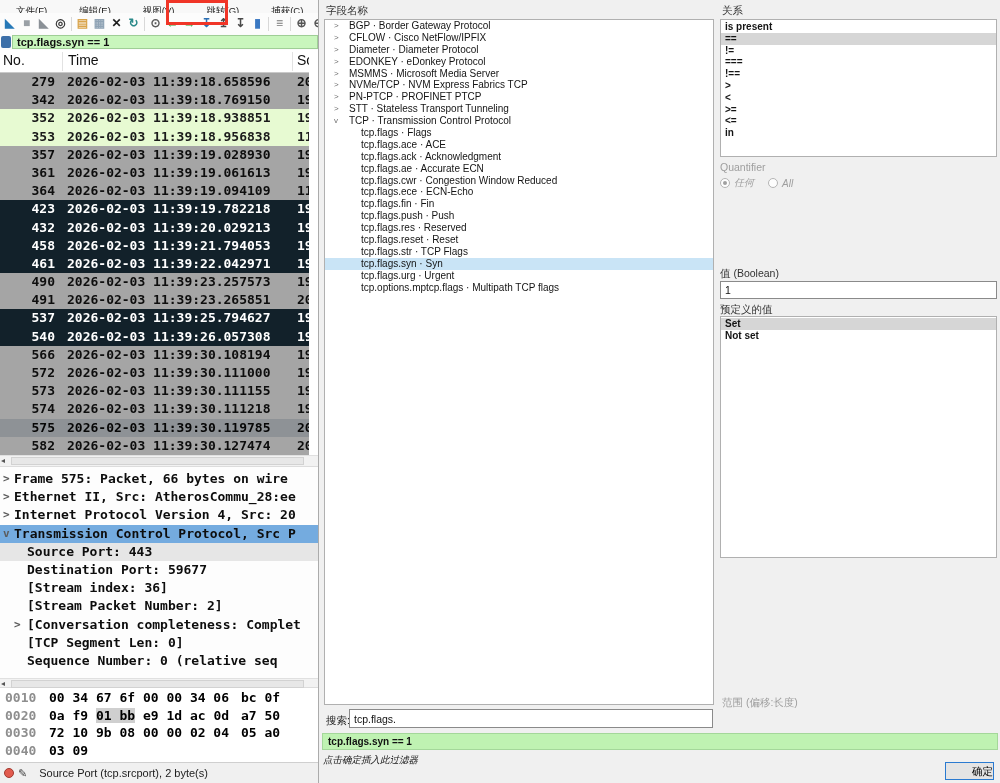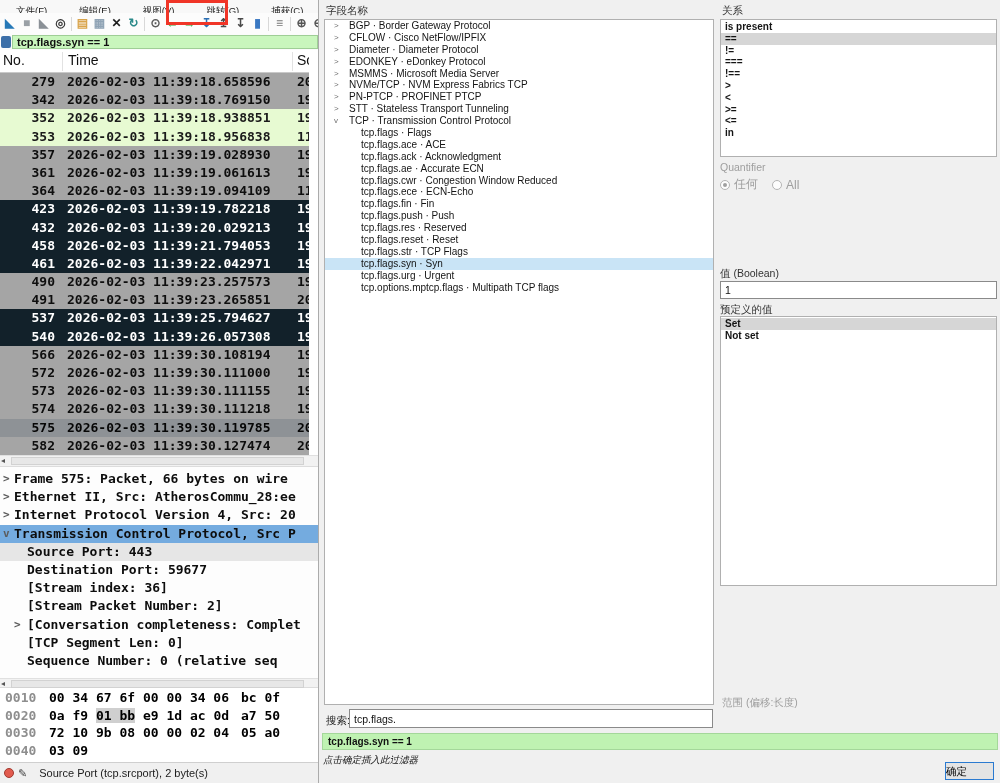--- a/index.html
+++ b/index.html
@@ -104,38 +104,38 @@
              border:1px solid #b0b0b0; overflow:hidden; padding-top:1px; }
   .ritem { height:11.8px; line-height:11.8px; font-size:10px; font-weight:bold; color:#141414;
            padding-left:4px; white-space:nowrap; }
   .ritem.rsel { background:#d6d6d6; }
 
   #quant-row { position:absolute; left:401px; top:176px; display:flex; align-items:center; }
   .radio { width:10px; height:10px; border:1px solid #b4b4b4; border-radius:50%; background:#fdfdfd;
            position:relative; margin-right:4px; flex:0 0 auto; }
   .radio.on:after { content:""; position:absolute; left:2px; top:2px; width:4px; height:4px;
                     border-radius:50%; background:#a0a0a0; }
-  .radio-label { font-size:12px; color:#9e9e9e; margin-right:14px; }
+  .radio-label { font-size:10px; color:#9e9e9e; margin-right:14px;font-style:italic; }
 
   #value-input { position:absolute; left:401px; top:281px; width:277px; height:18px; background:#fff;
                  border:1px solid #8a8a8a; font-size:10.5px; color:#111; padding:2px 0 0 4px; }
-  #predef-box { position:absolute; left:401px; top:316px; width:277px; height:270px; background:#fff;
+  #predef-box { position:absolute; left:401px; top:316px; width:277px; height:242px; background:#fff;
                 border:1px solid #b0b0b0; overflow:hidden; padding-top:1px; }
 
   #search-row { position:absolute; left:0; top:708px; width:400px; height:22px; }
   #search-label { position:absolute; left:7px; top:6px; font-size:10.5px; color:#222; }
   #search-input { position:absolute; left:30px; top:1px; width:364px; height:19px; background:#fff;
                   border:1px solid #8a8a8a; font-size:10.5px; color:#111; padding:3px 0 8px 4px; }
 
   #preview-bar { position:absolute; left:3px; top:733px; width:676px; height:17px; background:#bff2b2;
                  border:1px solid #a4d79a; font-size:10px; font-weight:bold; color:#111;
                  line-height:15px; padding-left:5px; }
   #hint-note { position:absolute; left:4px; top:754px; font-size:9.5px; font-style:italic; color:#141414; }
   #ok-button { position:absolute; left:626px; top:762px; width:49px; height:18px; background:#e4e4e4;
-               border:1px solid #2a7ad0; font-size:10.5px; color:#000; text-align:left;
+               border:1px solid #2a7ad0; font-size:10.5px; color:#000; text-align:right;
                line-height:16px; }
 </style>
 </head>
 <body>
 
 <div id="app">
 
   <div id="main">
 
     <div id="menubar"><span class="menu-item">文件(F)</span><span class="menu-item">编辑(E)</span><span class="menu-item">视图(V)</span><span class="menu-item">跳转(G)</span><span class="menu-item">捕获(C)</span><span class="menu-item">分析(A)</span><span class="menu-item">统计(S)</span><span class="menu-item">电话(Y)</span><span class="menu-item">无线(W)</span></div>

